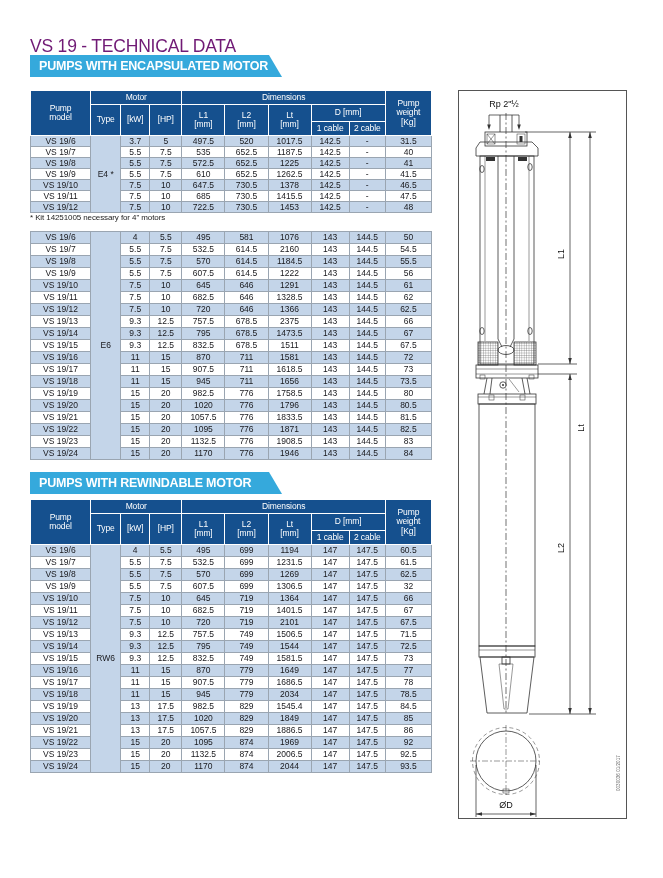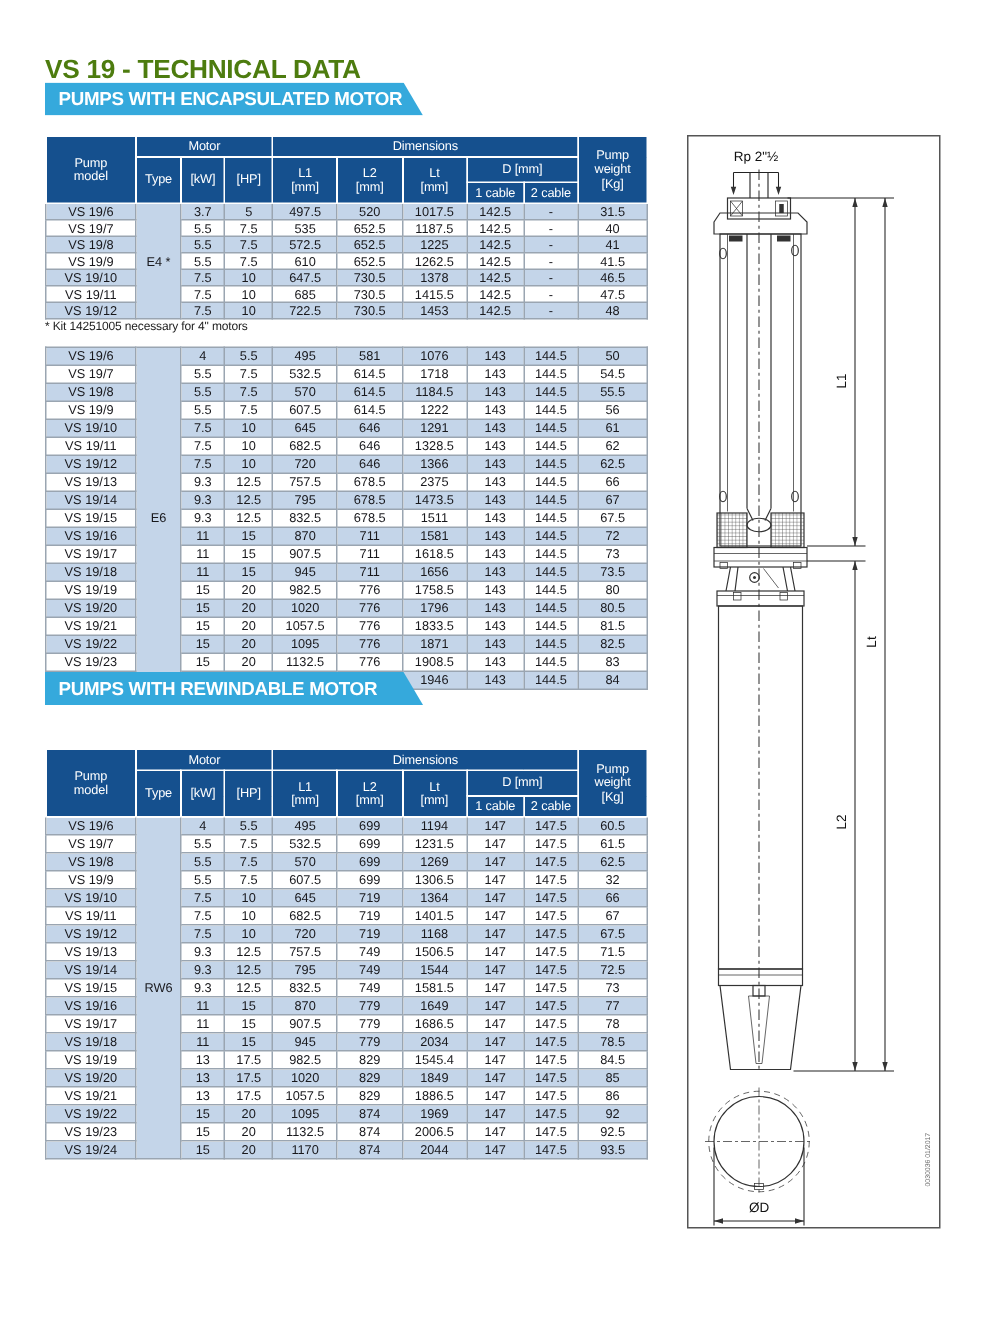--- a/index.html
+++ b/index.html
@@ -2,22 +2,22 @@
 <html><head>
 <meta charset="utf-8">
 <style>
   html,body{margin:0;padding:0;}
   body{
     width:663px;height:878px;position:relative;background:#fff;overflow:hidden;
     font-family:"Liberation Sans",sans-serif;color:#1a1a1a;
   }
   .abs{position:absolute;}
   .title{
-    left:30px;top:36px;font-size:17.5px;font-weight:bold;letter-spacing:-0.2px;
-    color:#4d7c0f;white-space:nowrap;margin:0;
+    left:30px;top:36px;font-size:17.5px;font-weight:normal;letter-spacing:-0.2px;
+    color:#701a75;white-space:nowrap;margin:0;
   }
   .banner{
     left:30px;width:252px;height:22px;line-height:22px;box-sizing:border-box;
     background:#35A9DC;color:#fff;font-weight:bold;font-size:12.5px;
     padding-left:9px;letter-spacing:-0.2px;white-space:nowrap;
     clip-path:polygon(0 0,calc(100% - 13px) 0,100% 100%,0 100%);
   }
   .tbl{left:30px;}
   table{border-collapse:collapse;table-layout:fixed;width:402px;border:1.5px solid #6A7480;}
   th,td{padding:0;text-align:center;vertical-align:middle;overflow:hidden;}
@@ -208,21 +208,21 @@
           <td>143</td>
           <td>144.5</td>
           <td>50</td>
         </tr>
         <tr>
           <td class="model">VS 19/7</td>
           <td>5.5</td>
           <td>7.5</td>
           <td>532.5</td>
           <td>614.5</td>
-          <td>1718</td>
+          <td>2160</td>
           <td>143</td>
           <td>144.5</td>
           <td>54.5</td>
         </tr>
         <tr class="alt">
           <td class="model">VS 19/8</td>
           <td>5.5</td>
           <td>7.5</td>
           <td>570</td>
           <td>614.5</td>
@@ -404,21 +404,21 @@
           <td>776</td>
           <td>1946</td>
           <td>143</td>
           <td>144.5</td>
           <td>84</td>
         </tr>
       </tbody>
   </table>
 </div>
 
-<div class="abs banner" style="top:448px">PUMPS WITH REWINDABLE MOTOR</div>
+<div class="abs banner" style="top:472px">PUMPS WITH REWINDABLE MOTOR</div>
 
 <div class="abs tbl" style="top:499px">
   <table class="rows12">
     <colgroup>
       <col style="width:60px">
         <col style="width:30px">
         <col style="width:29px">
         <col style="width:32px">
       <col style="width:43px">
         <col style="width:43px">
@@ -520,21 +520,21 @@
           <td>147</td>
           <td>147.5</td>
           <td>67</td>
         </tr>
         <tr class="alt">
           <td class="model">VS 19/12</td>
           <td>7.5</td>
           <td>10</td>
           <td>720</td>
           <td>719</td>
-          <td>1168</td>
+          <td>2101</td>
           <td>147</td>
           <td>147.5</td>
           <td>67.5</td>
         </tr>
         <tr>
           <td class="model">VS 19/13</td>
           <td>9.3</td>
           <td>12.5</td>
           <td>757.5</td>
           <td>749</td>

